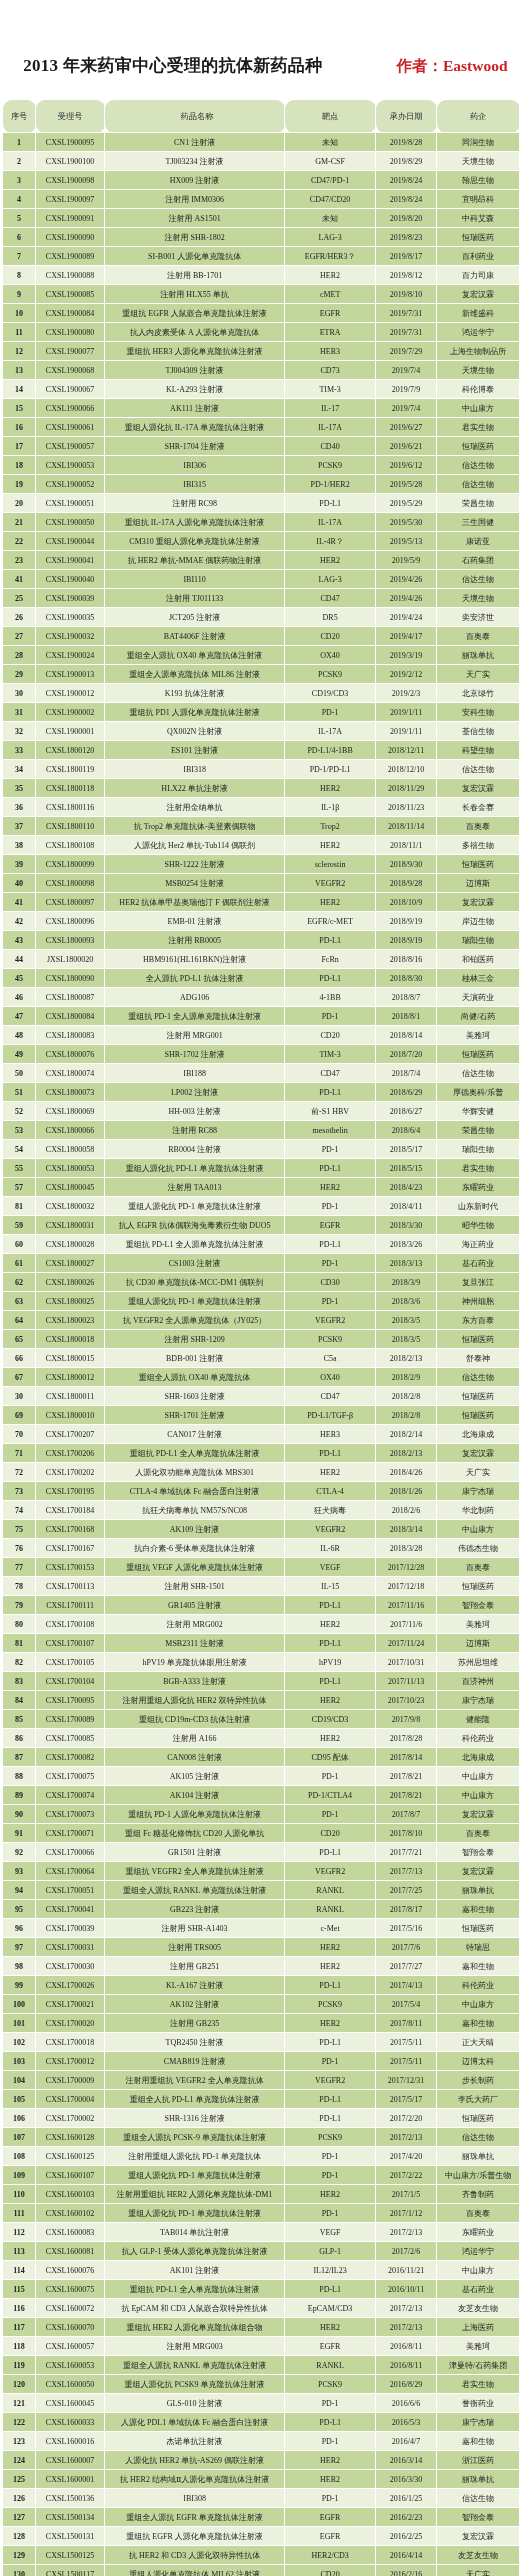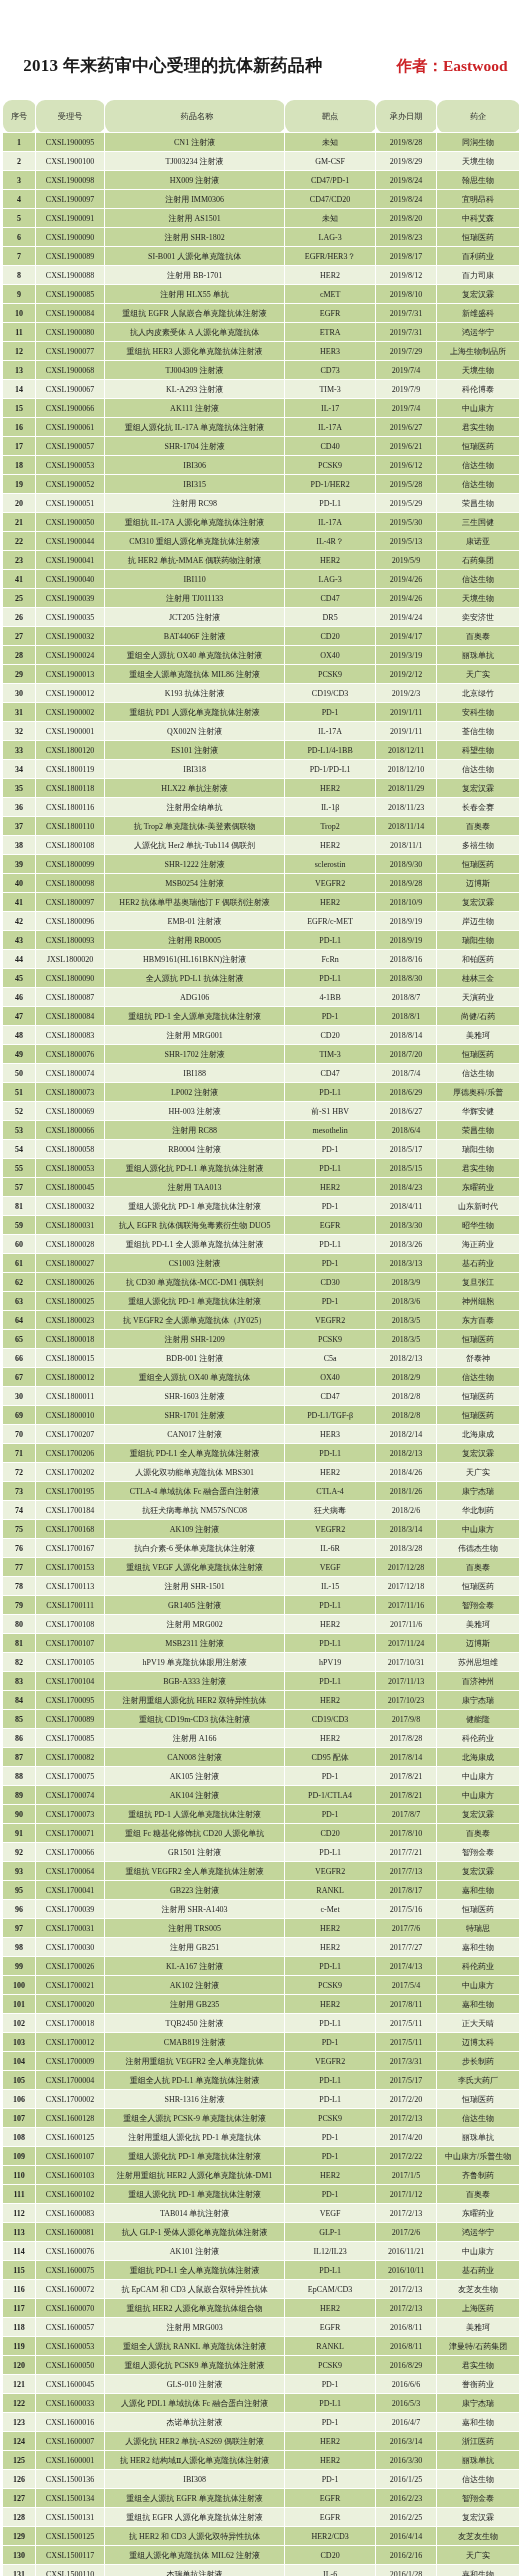--- a/index.html
+++ b/index.html
@@ -776,20 +776,28 @@
         </tr>
         <tr class="dark">
           <td class="idx">93</td>
           <td>CXSL1700064</td>
           <td class="name">重组抗 VEGFR2 全人单克隆抗体注射液</td>
           <td>VEGFR2</td>
           <td>2017/7/13</td>
           <td>复宏汉霖</td>
         </tr>
         <tr class="dark">
+          <td class="idx">94</td>
+          <td>CXSL1700051</td>
+          <td class="name">重组全人源抗 RANKL 单克隆抗体注射液</td>
+          <td>RANKL</td>
+          <td>2017/7/25</td>
+          <td>丽珠单抗</td>
+        </tr>
+        <tr class="dark">
           <td class="idx">95</td>
           <td>CXSL1700041</td>
           <td class="name">GB223 注射液</td>
           <td>RANKL</td>
           <td>2017/8/17</td>
           <td>嘉和生物</td>
         </tr>
         <tr class="light">
           <td class="idx">96</td>
           <td>CXSL1700039</td>
@@ -852,21 +860,21 @@
           <td class="name">CMAB819 注射液</td>
           <td>PD-1</td>
           <td>2017/5/11</td>
           <td>迈博太科</td>
         </tr>
         <tr class="dark">
           <td class="idx">104</td>
           <td>CXSL1700009</td>
           <td class="name">注射用重组抗 VEGFR2 全人单克隆抗体</td>
           <td>VEGFR2</td>
-          <td>2017/3/31</td>
+          <td>2017/12/31</td>
           <td>步长制药</td>
         </tr>
         <tr class="dark">
           <td class="idx">105</td>
           <td>CXSL1700004</td>
           <td class="name">重组全人抗 PD-L1 单克隆抗体注射液</td>
           <td>PD-L1</td>
           <td>2017/5/17</td>
           <td>李氏大药厂</td>
         </tr>

